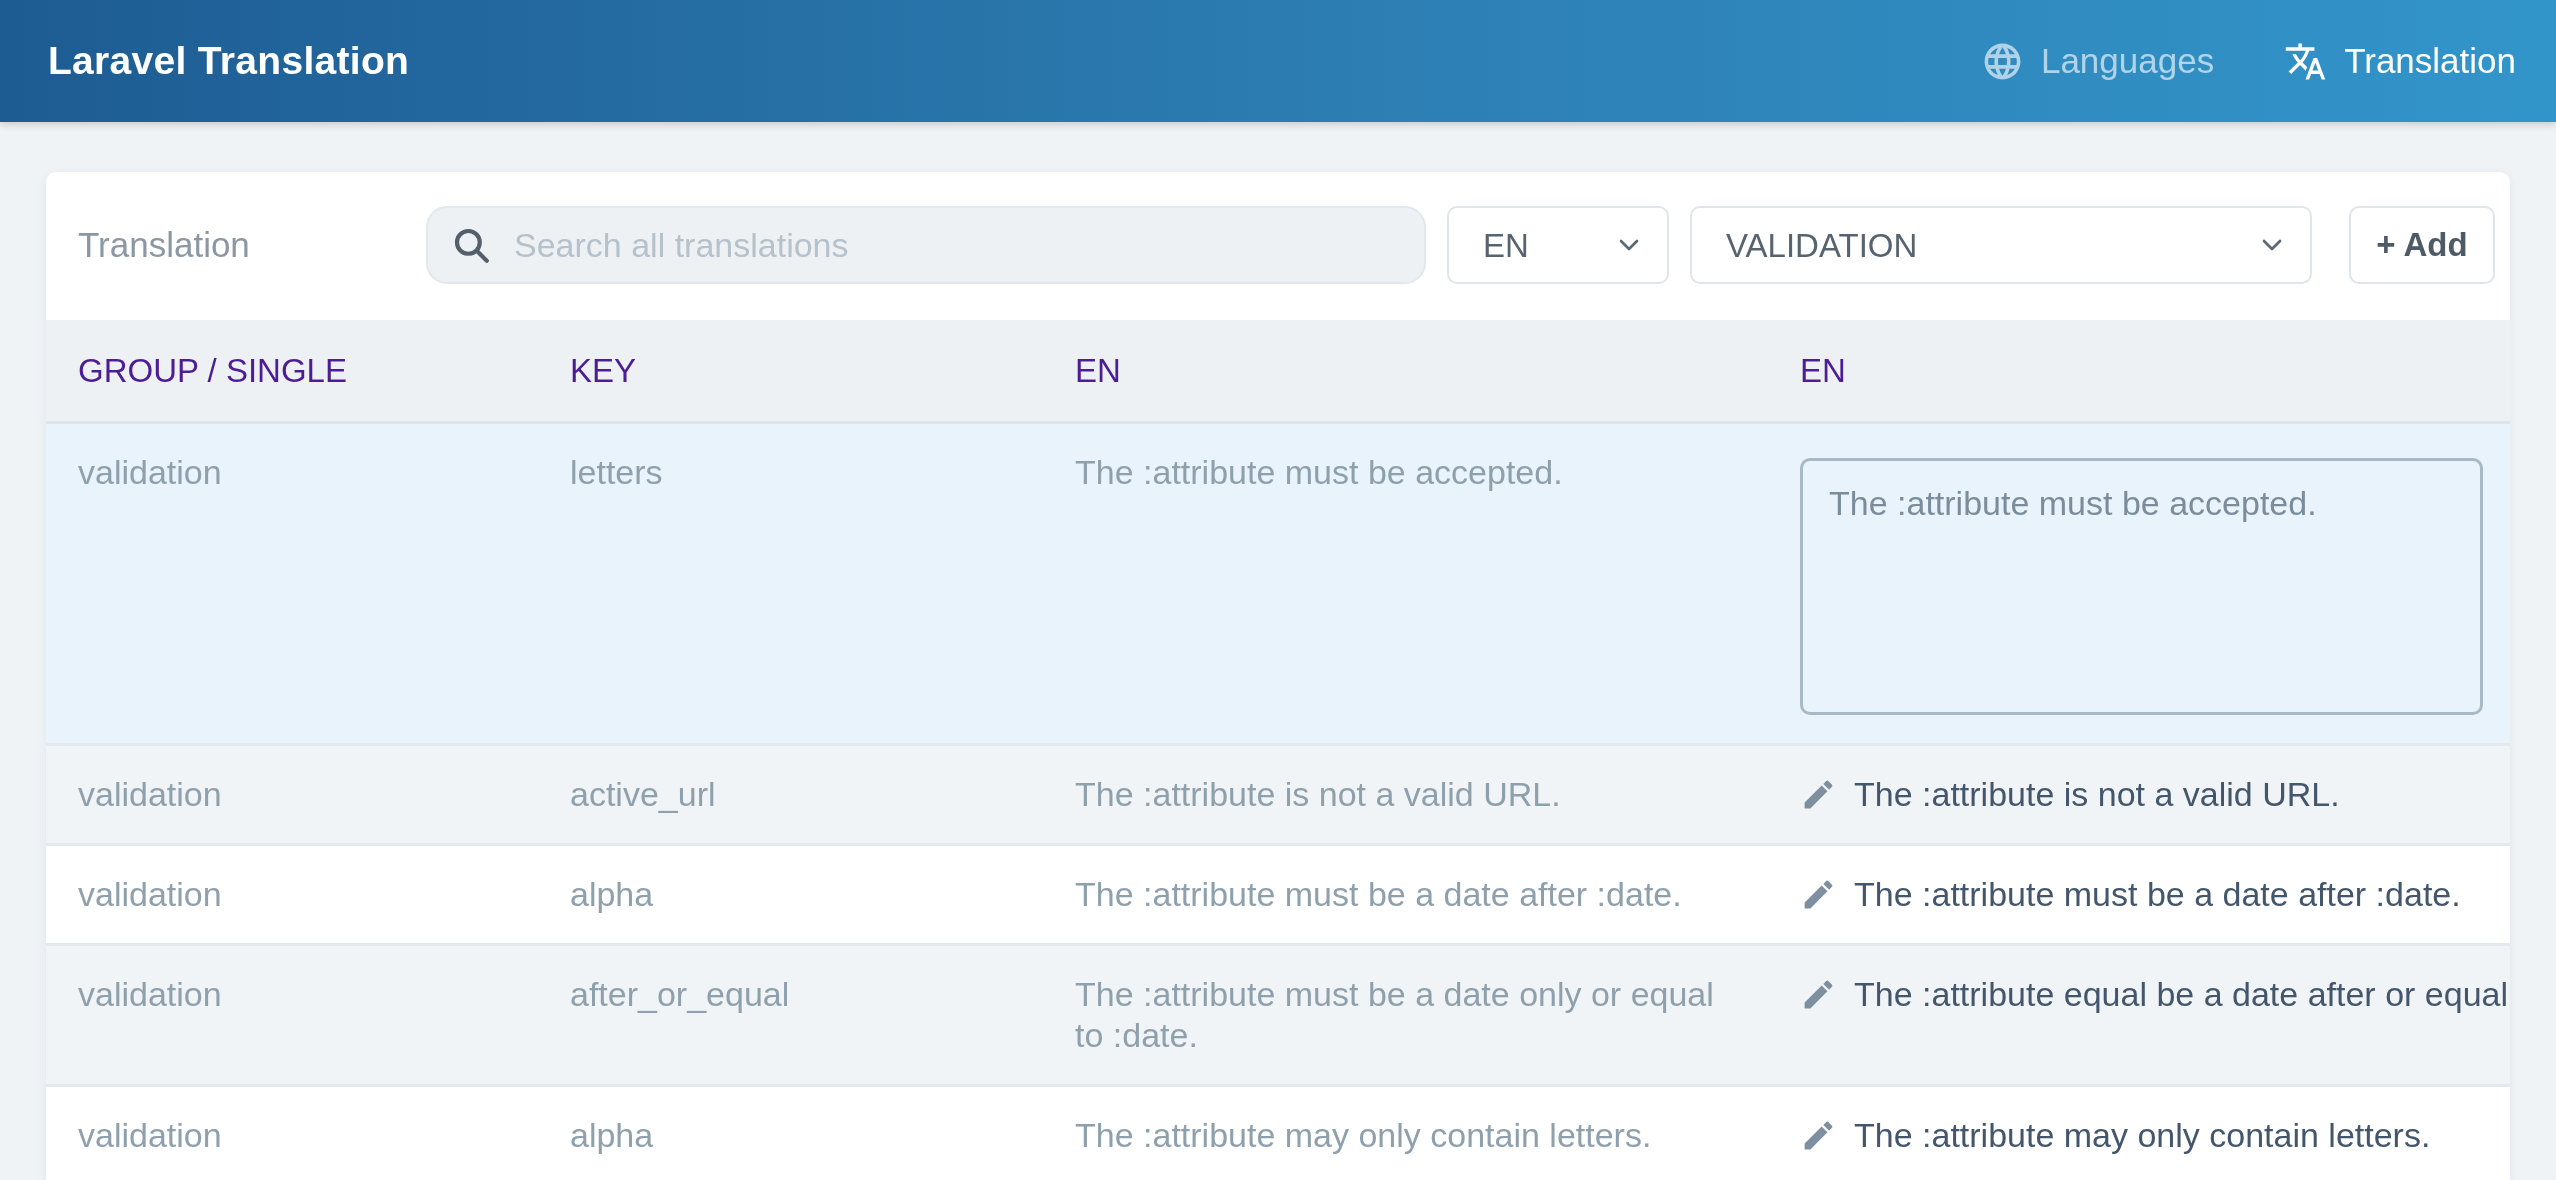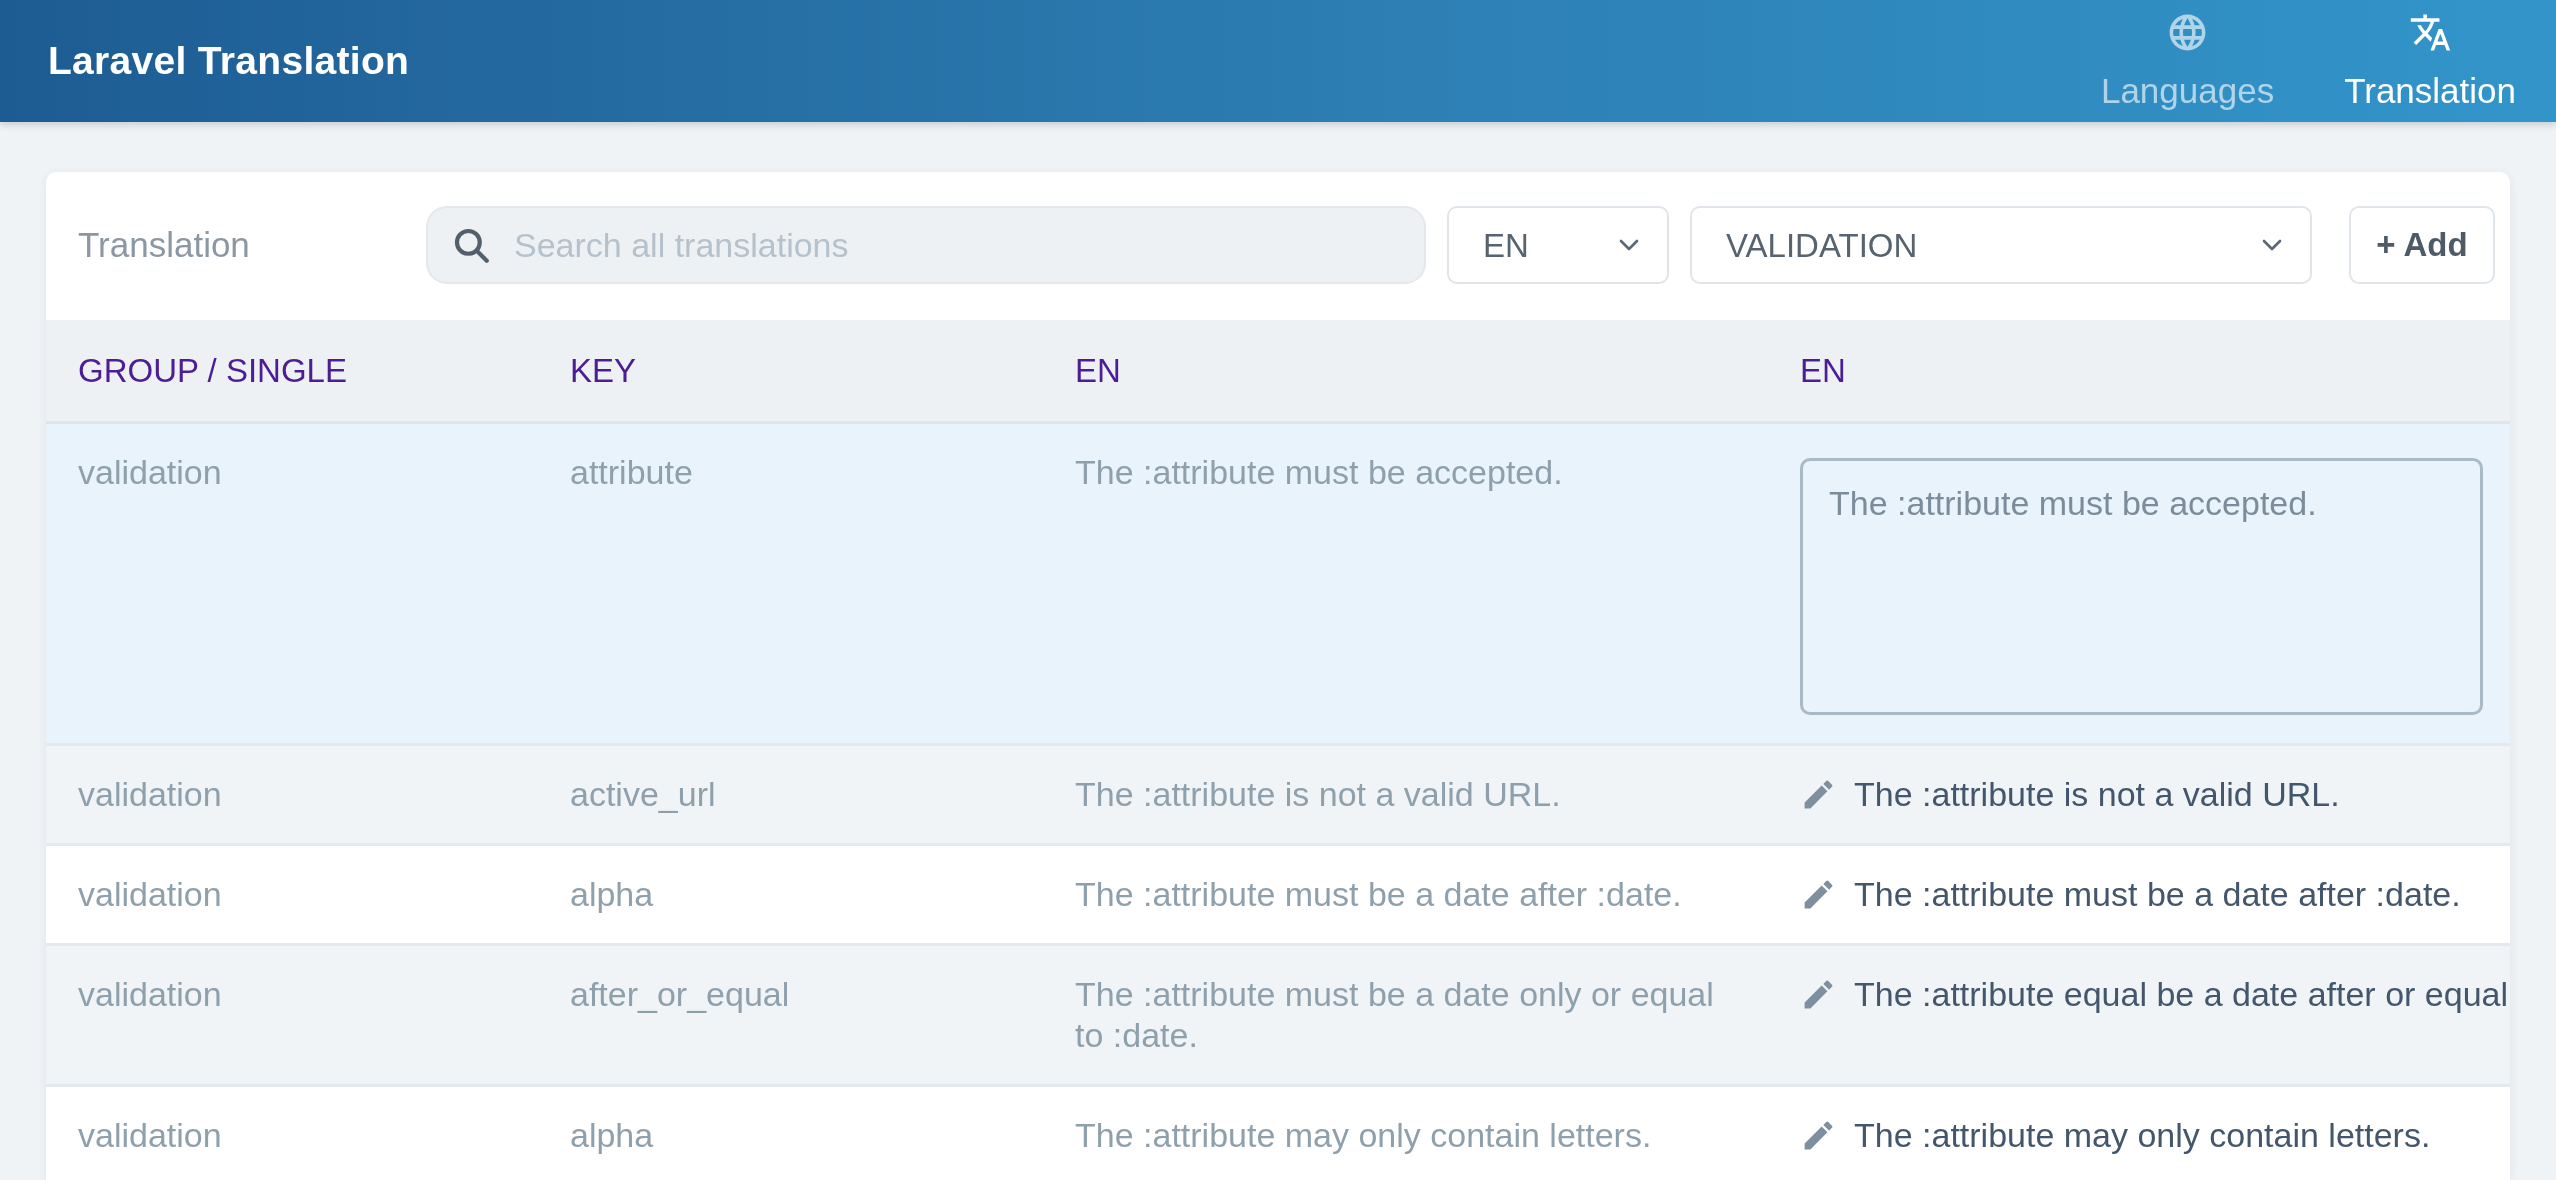--- a/index.html
+++ b/index.html
@@ -17,21 +17,21 @@
     background: linear-gradient(90deg, #1d5c93 0%, #2d7fb4 55%, #3295ca 100%);
     display: flex; align-items: center; justify-content: space-between;
     padding: 0 40px 0 48px;
     box-shadow: 0 3px 7px rgba(20,40,60,.18);
     position: relative; z-index: 5;
   }
   .brand { color: #ffffff; font-size: 39px; font-weight: bold; letter-spacing: .3px; }
   .nav-links { display: flex; align-items: center; gap: 70px; }
   .nav-link {
     display: flex; align-items: center; gap: 17px;
-    font-size: 35px; color: rgba(255,255,255,.62); cursor: pointer; flex-direction: column;
+    font-size: 35px; color: rgba(255,255,255,.62); cursor: pointer;
   }
   .nav-link.active { color: #ffffff; }
   .nav-link svg { width: 43px; height: 43px; fill: currentColor; display: block; }
 
   
   .card {
     width: 2464px;
     margin: 50px auto 0 auto;
     background: #ffffff;
     border-radius: 10px;
@@ -214,21 +214,21 @@
         <th>GROUP / SINGLE</th>
         <th>KEY</th>
         <th>EN</th>
         <th>EN</th>
       </tr>
     </thead>
     <tbody>
 
       <tr class="editing">
         <td>validation</td>
-        <td>attribute</td>
+        <td>letters</td>
         <td>The :attribute must be accepted.</td>
         <td class="cell-target">
           <textarea class="edit-textarea" style="">The :attribute must be accepted.</textarea>
         </td>
       </tr>
 
       <tr>
         <td>validation</td>
         <td>active_url</td>
         <td>The :attribute is not a valid URL.</td>

